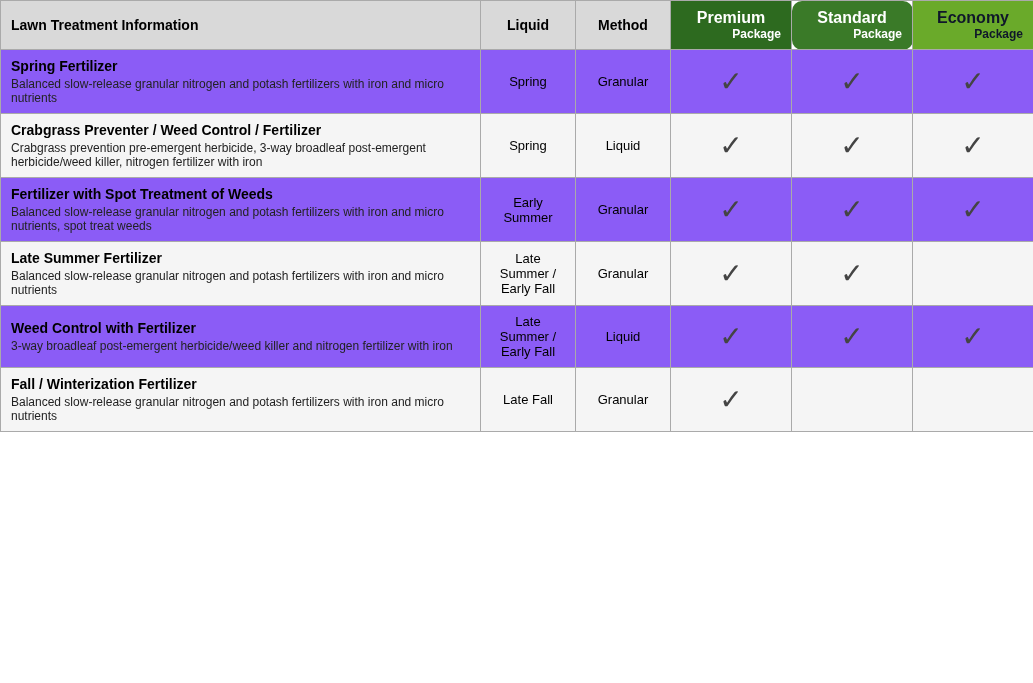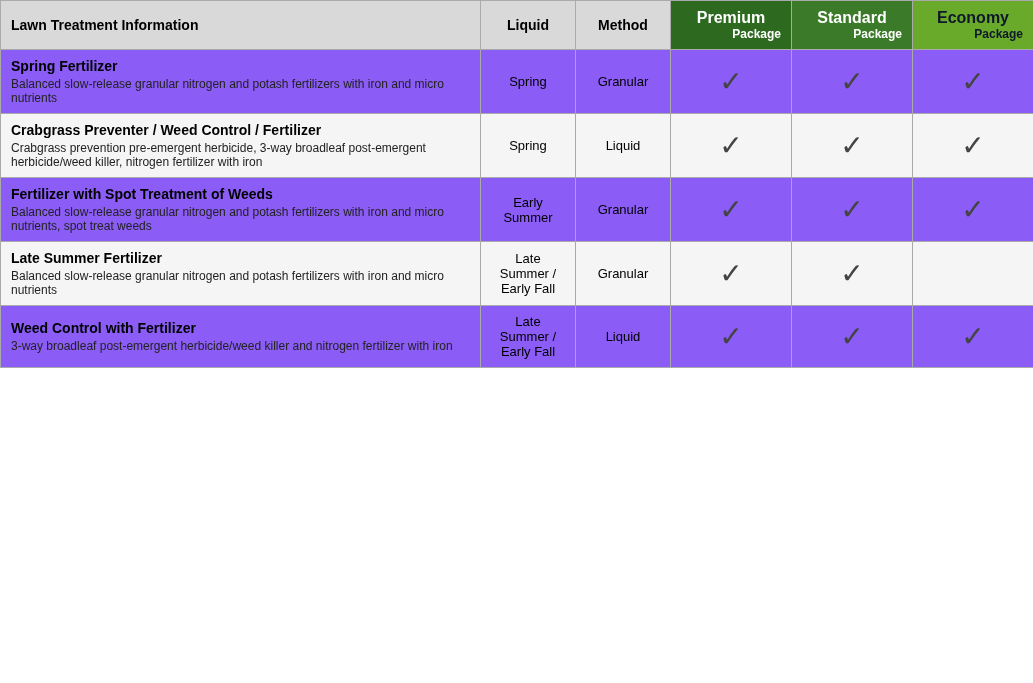--- a/index.html
+++ b/index.html
@@ -44,20 +44,21 @@
     }
     .header-row th.col-premium-h {
       background: #2d6a1f;
       color: #fff;
       text-align: center;
     }
     .header-row th.col-standard-h {
       background: #3a7a28;
       color: #fff;
       text-align: center;
+      border-radius: 10px;
     }
     .header-row th.col-economy-h {
       background: #6aaa2a;
       color: #0f172a;
       text-align: center;
     }
     .pkg-title {
       font-size: 16px;
       font-weight: bold;
     }
@@ -187,14 +188,25 @@
         <td class="col-info-d">
           <div class="row-title">Weed Control with Fertilizer</div>
           <div class="row-desc">3-way broadleaf post-emergent herbicide/weed killer and nitrogen fertilizer with iron</div>
         </td>
         <td class="col-timing-d">Late Summer / Early Fall</td>
         <td class="col-method-d">Liquid</td>
         <td class="col-check"><span class="checkmark"></span></td>
         <td class="col-check"><span class="checkmark"></span></td>
         <td class="col-check"><span class="checkmark"></span></td>
       </tr>
+      <tr class="data-row">
+        <td class="col-info-d">
+          <div class="row-title">Fall / Winterization Fertilizer</div>
+          <div class="row-desc">Balanced slow-release granular nitrogen and potash fertilizers with iron and micro nutrients</div>
+        </td>
+        <td class="col-timing-d">Late Fall</td>
+        <td class="col-method-d">Granular</td>
+        <td class="col-check"><span class="checkmark"></span></td>
+        <td class="col-check"></td>
+        <td class="col-check"></td>
+      </tr>
     </tbody>
 </table>
 
 </body></html>

